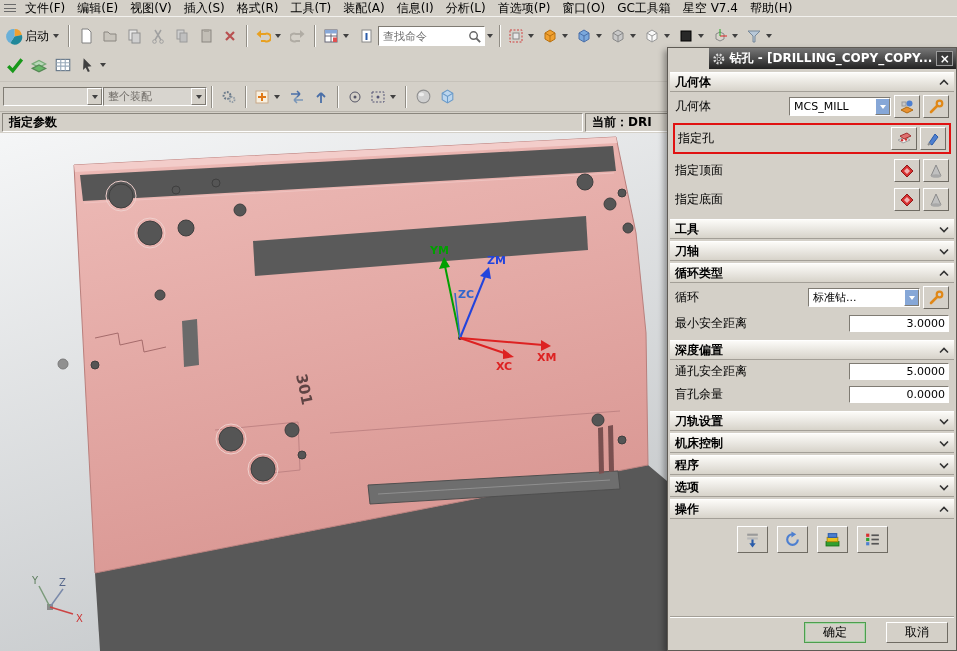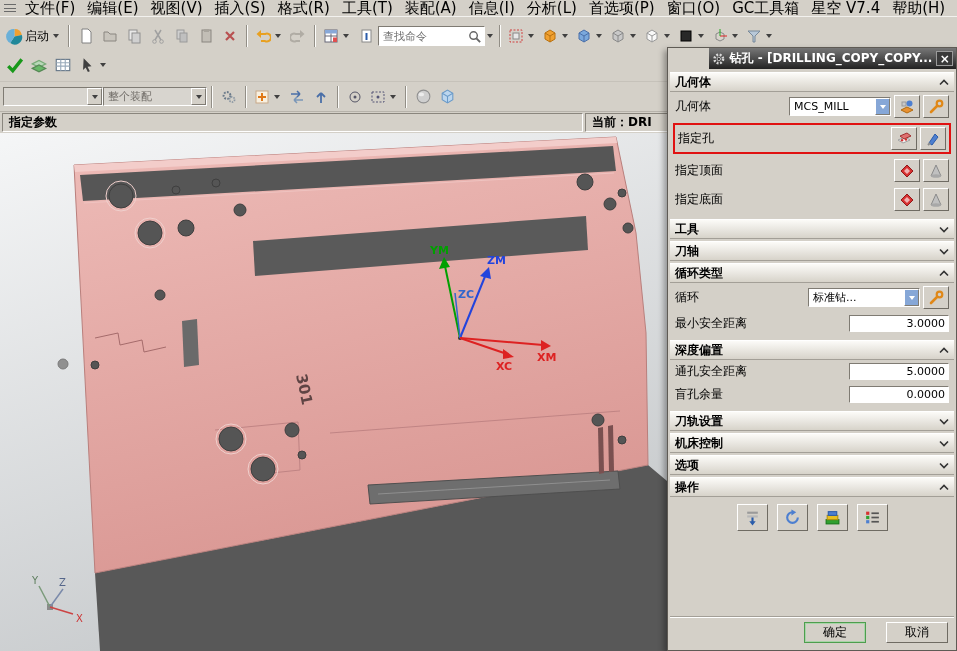--- a/index.html
+++ b/index.html
@@ -1,21 +1,21 @@
 <!DOCTYPE html>
 <html><head>
 <meta charset="utf-8">
 <style>
   html,body{margin:0;padding:0;background:#9a9a9a;}
   *{box-sizing:border-box;}
   .app{position:relative;width:957px;height:651px;background:#d4d0c8;overflow:hidden;
        font-family:"DejaVu Sans","Liberation Sans",sans-serif;font-size:12px;color:#000;}
   
   .menubar{position:absolute;top:0;left:0;right:0;height:16px;display:flex;align-items:center;
-           padding-left:3px;font-size:15px;background:#d4d0c8;}
+           padding-left:3px;font-size:12px;background:#d4d0c8;}
   .mi{padding:1px 6px;white-space:nowrap;cursor:default;}
   .appmenu{width:14px;height:12px;margin-right:2px;display:flex;flex-direction:column;justify-content:space-between;padding:2px 1px;}
   .appmenu i{display:block;height:1px;background:#6a6a6a;}
   
   .tb{position:absolute;left:0;right:0;display:flex;align-items:center;background:#d4d0c8;padding-left:3px;}
   .tb2{top:16px;height:40px;border-top:1px solid #f2f1ee;border-bottom:1px solid #b6b2aa;}
   .tb3{top:48px;height:34px;border-bottom:1px solid #c6c2ba;}
   .tb4{top:82px;height:30px;border-bottom:1px solid #b6b2aa;}
   .tbtn{height:24px;min-width:24px;display:flex;align-items:center;justify-content:center;gap:2px;
         padding:0 2px;border:1px solid transparent;}
@@ -624,20 +624,28 @@
       </div>
       <div class="sech">
         <span>机床控制</span>
         <span class="chev">
           <svg width="10" height="7">
               <path d="M1 1.5 L5 5.5 L9 1.5" stroke="#333" stroke-width="1.6" fill="none"></path>
             </svg>
           </span>
       </div>
       <div class="sech">
+        <span>程序</span>
+        <span class="chev">
+          <svg width="10" height="7">
+              <path d="M1 1.5 L5 5.5 L9 1.5" stroke="#333" stroke-width="1.6" fill="none"></path>
+            </svg>
+          </span>
+      </div>
+      <div class="sech">
         <span>选项</span>
         <span class="chev">
           <svg width="10" height="7">
               <path d="M1 1.5 L5 5.5 L9 1.5" stroke="#333" stroke-width="1.6" fill="none"></path>
             </svg>
           </span>
       </div>
 
       <div class="sech">
         <span>操作</span>

